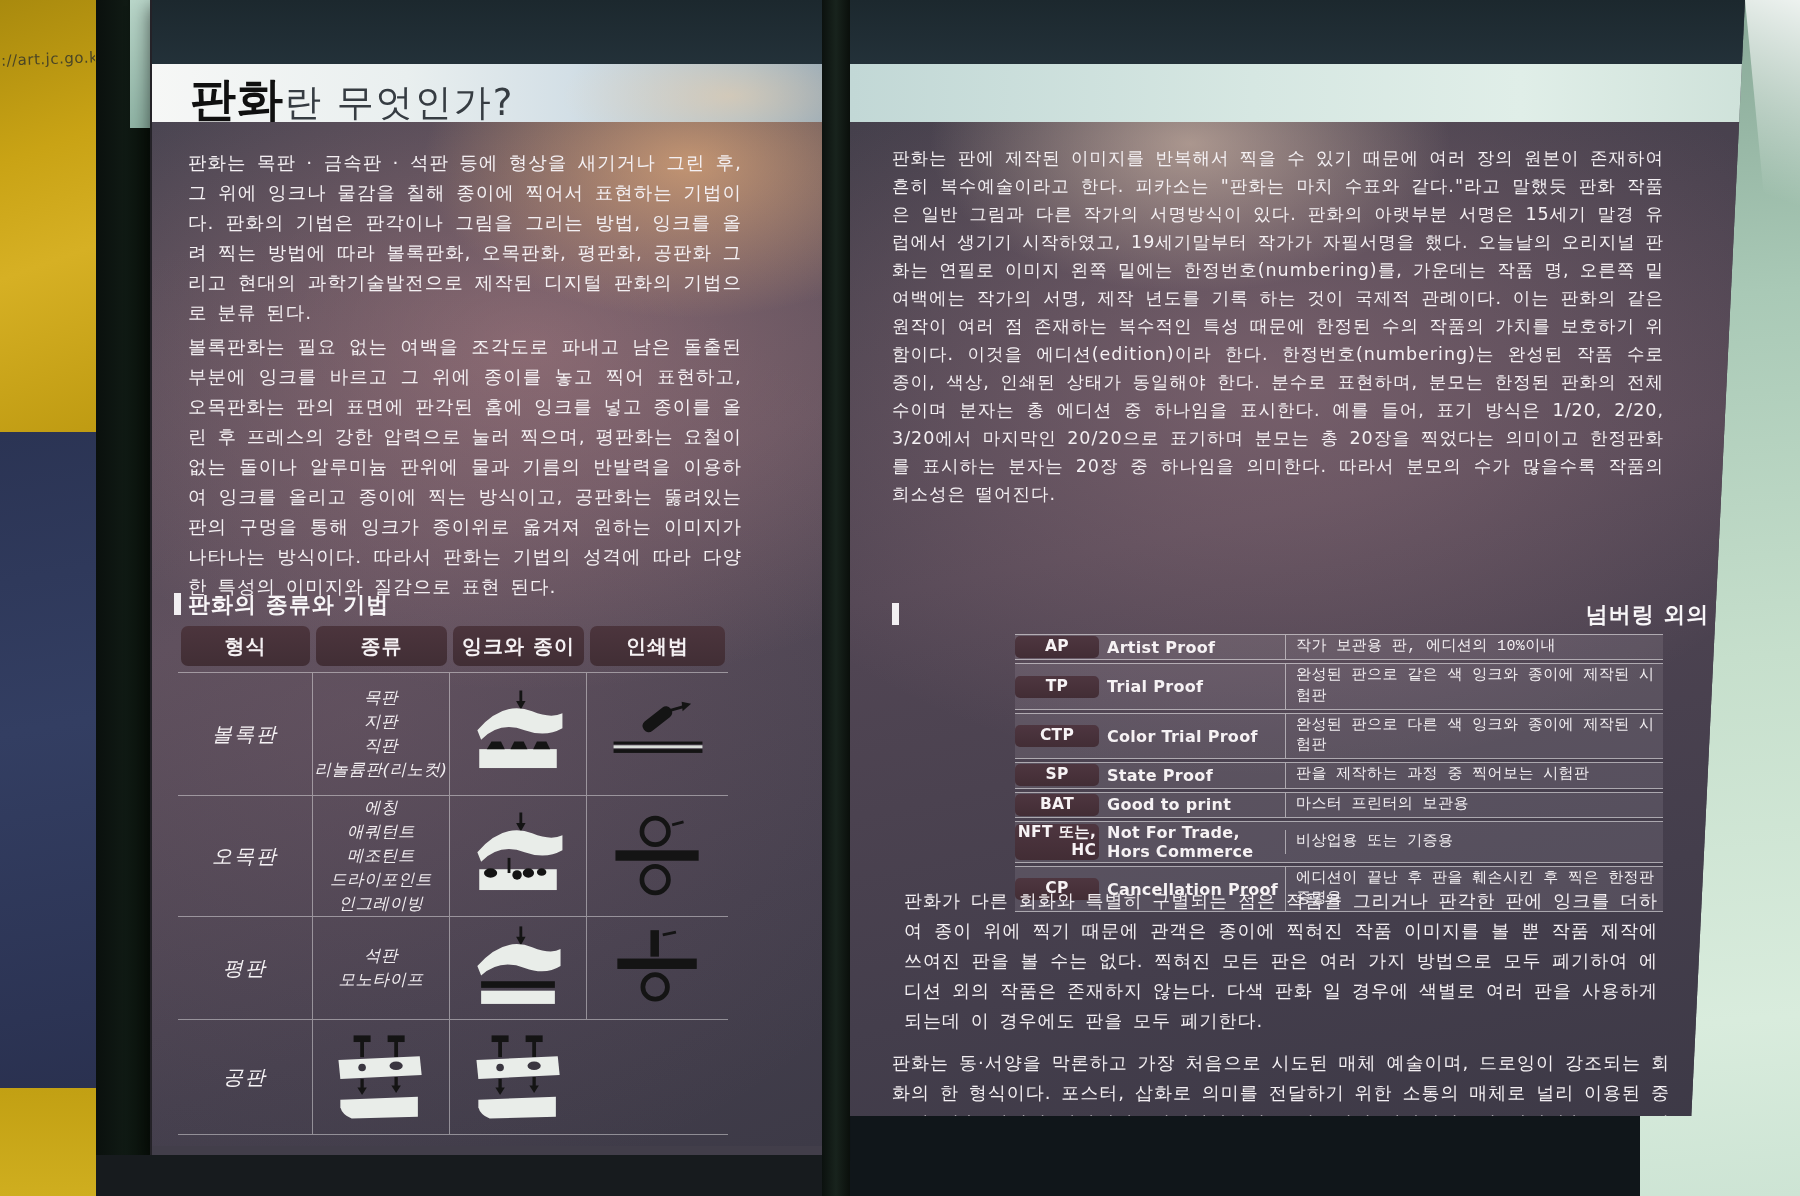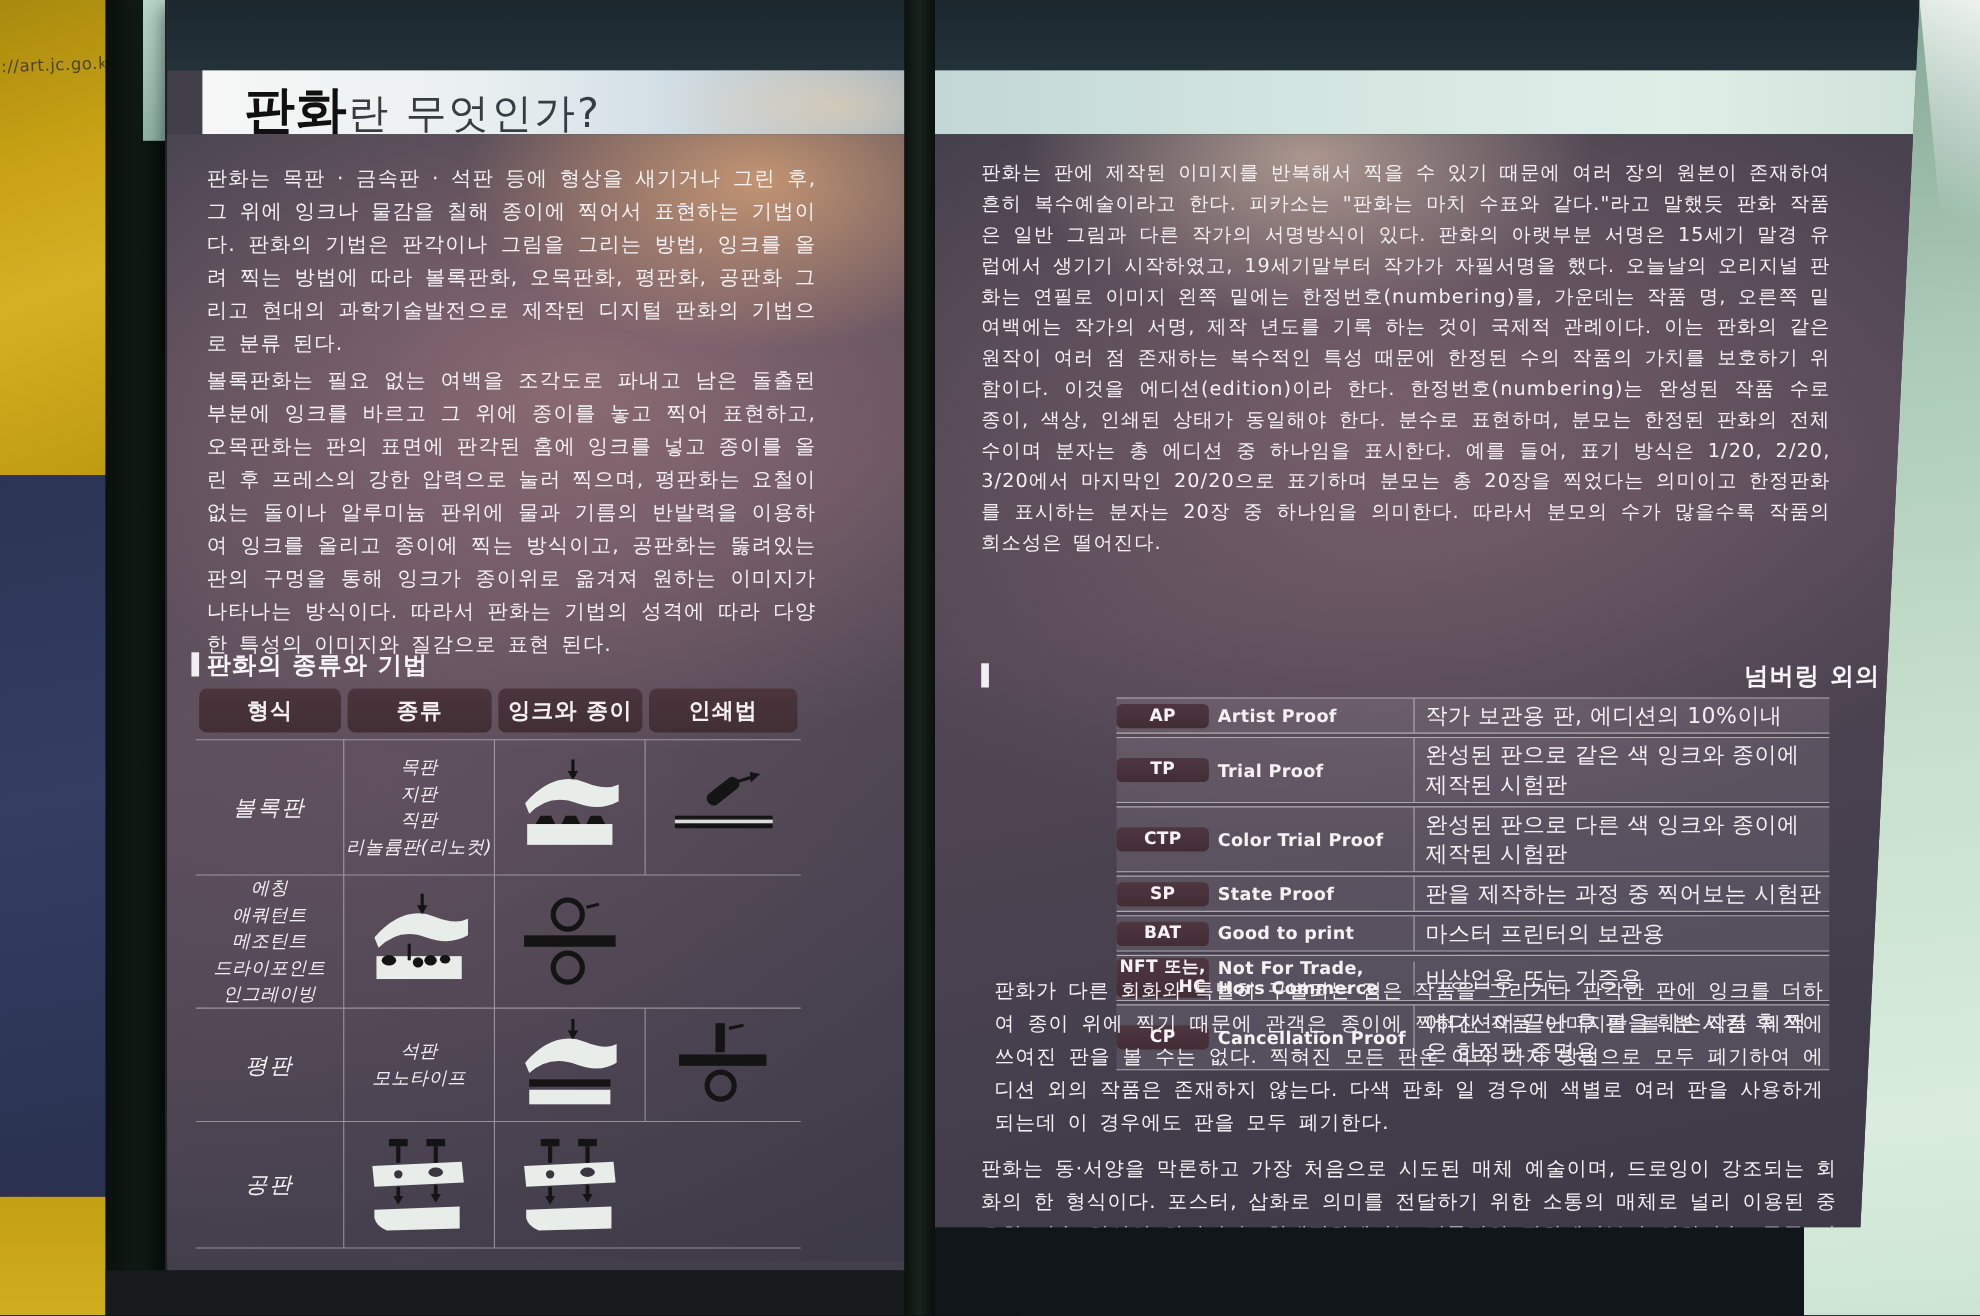--- a/index.html
+++ b/index.html
@@ -21,21 +21,21 @@
   .gap-left-mint{left:130px;top:0;width:20px;height:128px;background:linear-gradient(180deg,#b9d6c9,#8fb3a4);}
 
   
   .left-panel{left:150px;top:0;width:672px;height:1155px;background:#423e4a;
     box-shadow:0 6px 18px rgba(0,0,0,.6);border-left:2px solid rgba(0,0,0,.45);}
   .right-panel{left:850px;top:0;width:895px;height:1116px;background:#3f3b47;z-index:2;
     clip-path:polygon(0 0,100% 0,94% 100%,0 100%);}
   .strip-top{left:0;top:0;width:100%;height:64px;background:linear-gradient(180deg,#1c282e,#233139);}
   .title-band{left:0;top:64px;width:100%;height:58px;
     background:radial-gradient(ellipse 240px 90px at 86% 55%,rgba(255,208,156,.45),transparent 70%),
-      linear-gradient(90deg,#f6f7f6 0%,#e9efef 38%,#d3dfe6 62%,#a9c0cf 88%,#93aabb 100%);margin-left:32px;}
+      linear-gradient(90deg,#f6f7f6 0%,#e9efef 38%,#d3dfe6 62%,#a9c0cf 88%,#93aabb 100%);}
   .mint-band{left:0;top:64px;width:100%;height:58px;
     background:linear-gradient(90deg,#c2d8d6 0%,#d6e7e2 45%,#e0eee8 75%,#cfe2da 100%);}
   .panel-body-left{left:0;top:122px;width:100%;height:1024px;
     background:
       radial-gradient(ellipse 430px 250px at 80% 4%,rgba(252,188,126,.62),transparent 62%),
       radial-gradient(ellipse 820px 520px at 56% 22%,rgba(213,150,152,.42),transparent 66%),
       radial-gradient(ellipse 900px 700px at 30% 58%,rgba(152,112,128,.22),transparent 70%),
       linear-gradient(160deg,#474350 0%,#564b58 42%,#443f4d 78%,#3d3a47 100%);}
   .panel-body-right{left:0;top:122px;width:100%;height:1074px;
     background:
@@ -70,22 +70,22 @@
 
   
   .rtable{display:block;}
   .rrow{display:grid;grid-template-columns:92px 178px 1fr;align-items:center;
     background:rgba(242,238,248,.10);border-top:1px solid rgba(255,255,255,.5);
     border-bottom:1px solid rgba(255,255,255,.5);margin-bottom:3px;min-height:24px;}
   .rrow .abbr-pill{margin:1px 8px 1px 0;background:linear-gradient(180deg,#4e3640,#422d35);border-radius:5px;
     color:#f7f3f5;font-size:15.5px;font-weight:700;display:flex;align-items:center;justify-content:center;
     min-height:22px;text-align:right;line-height:1.15;letter-spacing:.3px;}
   .rrow .ename{color:#f6f2f4;font-size:16px;font-weight:700;letter-spacing:.3px;}
-  .rrow .kdesc{color:#f3eff2;font-size:20px;letter-spacing:.4px;border-left:1px solid rgba(255,255,255,.5);
-    padding:2px 4px 2px 10px;line-height:1.35;}
+  .rrow .kdesc{color:#f3eff2;font-size:15px;letter-spacing:.4px;border-left:1px solid rgba(255,255,255,.5);
+    padding:2px 4px 2px 10px;line-height:1.35;font-family:Liberation Mono, monospace;}
 
   
   .gap-mid{left:822px;top:0;width:28px;height:1196px;z-index:1;
     background:linear-gradient(90deg,#0b110e 0%,#18231d 50%,#0a0f0b 100%);}
   .wall-right{left:1640px;top:0;width:160px;height:1196px;z-index:0;
     background:linear-gradient(175deg,#87a796 0%,#a9c9b6 25%,#c6dfcc 55%,#d9ecdd 85%,#cde4d4 100%);}
   .wall-right-hl{left:1700px;top:0;width:100px;height:260px;z-index:0;
     background:linear-gradient(200deg,rgba(255,255,255,.85),rgba(255,255,255,0) 70%);
     clip-path:polygon(45% 0,100% 0,100% 100%,70% 100%);}
   .floor-dark{left:96px;top:1155px;width:726px;height:41px;background:#171b1e;}
@@ -152,20 +152,21 @@
               <line x1="68" y1="23" x2="82" y2="19" stroke="#141414" stroke-width="3"></line>
               <polygon points="80,14 90,16 81,24" fill="#141414"></polygon>
               <rect x="8" y="56" width="94" height="3" fill="#141414"></rect>
               <rect x="8" y="60" width="94" height="3" fill="#d9ded9"></rect>
               <rect x="8" y="64" width="94" height="4" fill="#141414"></rect>
             </svg>
           </div>
         </div>
 
         <div class="lrow" style="height:120px;">
+          <div class="cell br type-label">오목판</div>
           <div class="cell br kinds pre-line">에칭
 애쿼턴트
 메조틴트
 드라이포인트
 인그레이빙</div>
           <div class="cell br">
             <svg width="104" height="92" viewBox="0 0 110 96">
               <line x1="58" y1="2" x2="58" y2="14" stroke="#141414" stroke-width="3"></line>
               <polygon points="53,13 63,13 58,22" fill="#141414"></polygon>
               <path d="M12 44 Q 40 12 70 24 Q 90 32 102 26 L102 42 Q 84 52 62 44 Q 36 34 16 54 Z" fill="#e9ede9"></path>

